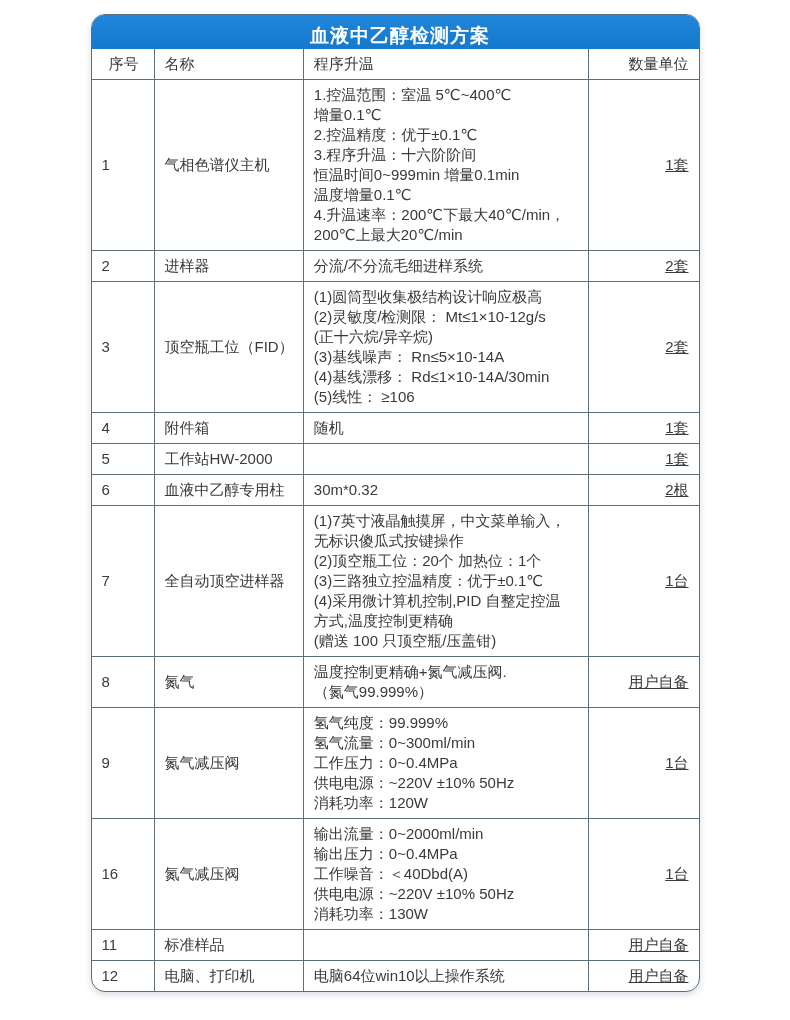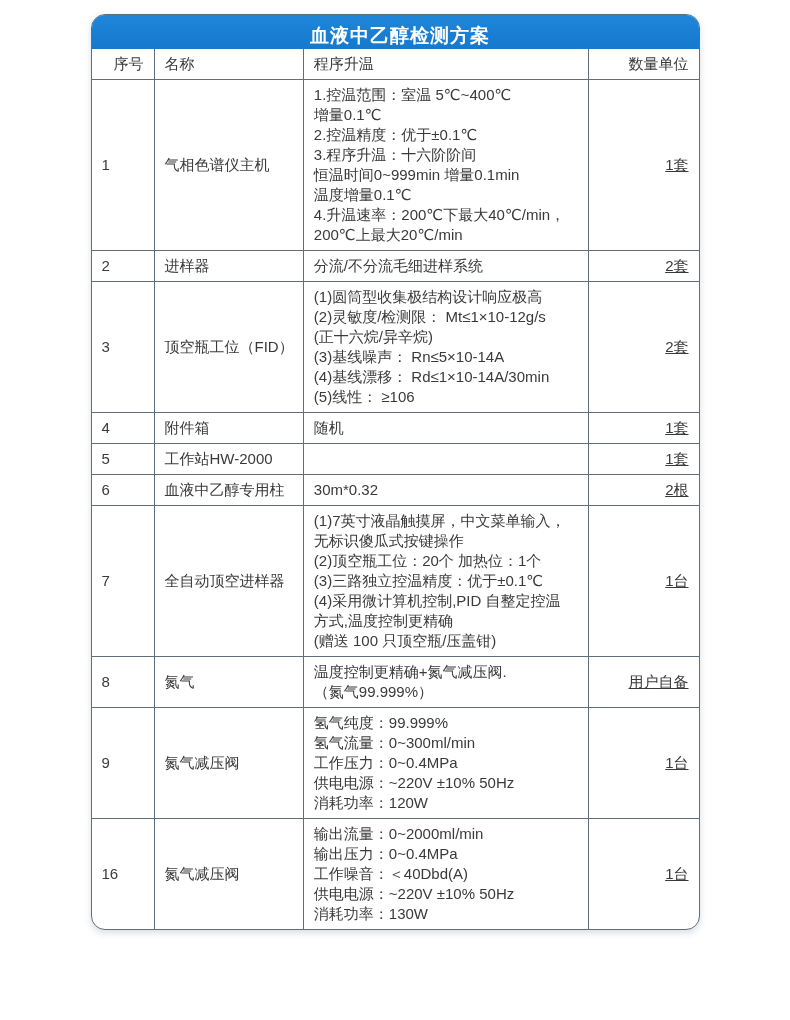--- a/index.html
+++ b/index.html
@@ -56,21 +56,21 @@
     font-weight:normal;
     text-align:left;
     overflow:hidden;
   }
   
   .spec-table th:first-child,.spec-table td:first-child{border-left:none;}
   .spec-table th:last-child,.spec-table td:last-child{border-right:none;text-align:right;}
   .spec-table thead th{border-top:none;height:30px;}
   .spec-table tbody tr:last-child td{border-bottom:none;}
   .cell-no{text-align:center;}
-  th.cell-no{text-align:right;padding-left:12px;}
+  th.cell-no{text-align:center;padding-left:12px;}
   .cell-spec{white-space:pre-line;padding-top:7px;padding-bottom:7px;}
   .cell-name{white-space:nowrap;}
   .cell-qty{white-space:nowrap;text-decoration:underline;}
 </style>
 </head>
 <body>
 
 <div class="card">
   <div class="title-band">
     <h1>血液中乙醇检测方案</h1>
@@ -171,15 +171,27 @@
       <tr>
         <td class="cell-no">16</td>
         <td class="cell-name">氮气减压阀</td>
         <td class="cell-spec">输出流量：0~2000ml/min
 输出压力：0~0.4MPa
 工作噪音：＜40Dbd(A)
 供电电源：~220V ±10% 50Hz
 消耗功率：130W</td>
         <td class="cell-qty">1台</td>
       </tr>
+      <tr>
+        <td class="cell-no">11</td>
+        <td class="cell-name">标准样品</td>
+        <td class="cell-spec"></td>
+        <td class="cell-qty">用户自备</td>
+      </tr>
+      <tr>
+        <td class="cell-no">12</td>
+        <td class="cell-name">电脑、打印机</td>
+        <td class="cell-spec">电脑64位win10以上操作系统</td>
+        <td class="cell-qty">用户自备</td>
+      </tr>
     </tbody>
   </table>
 </div>
 
 </body></html>

